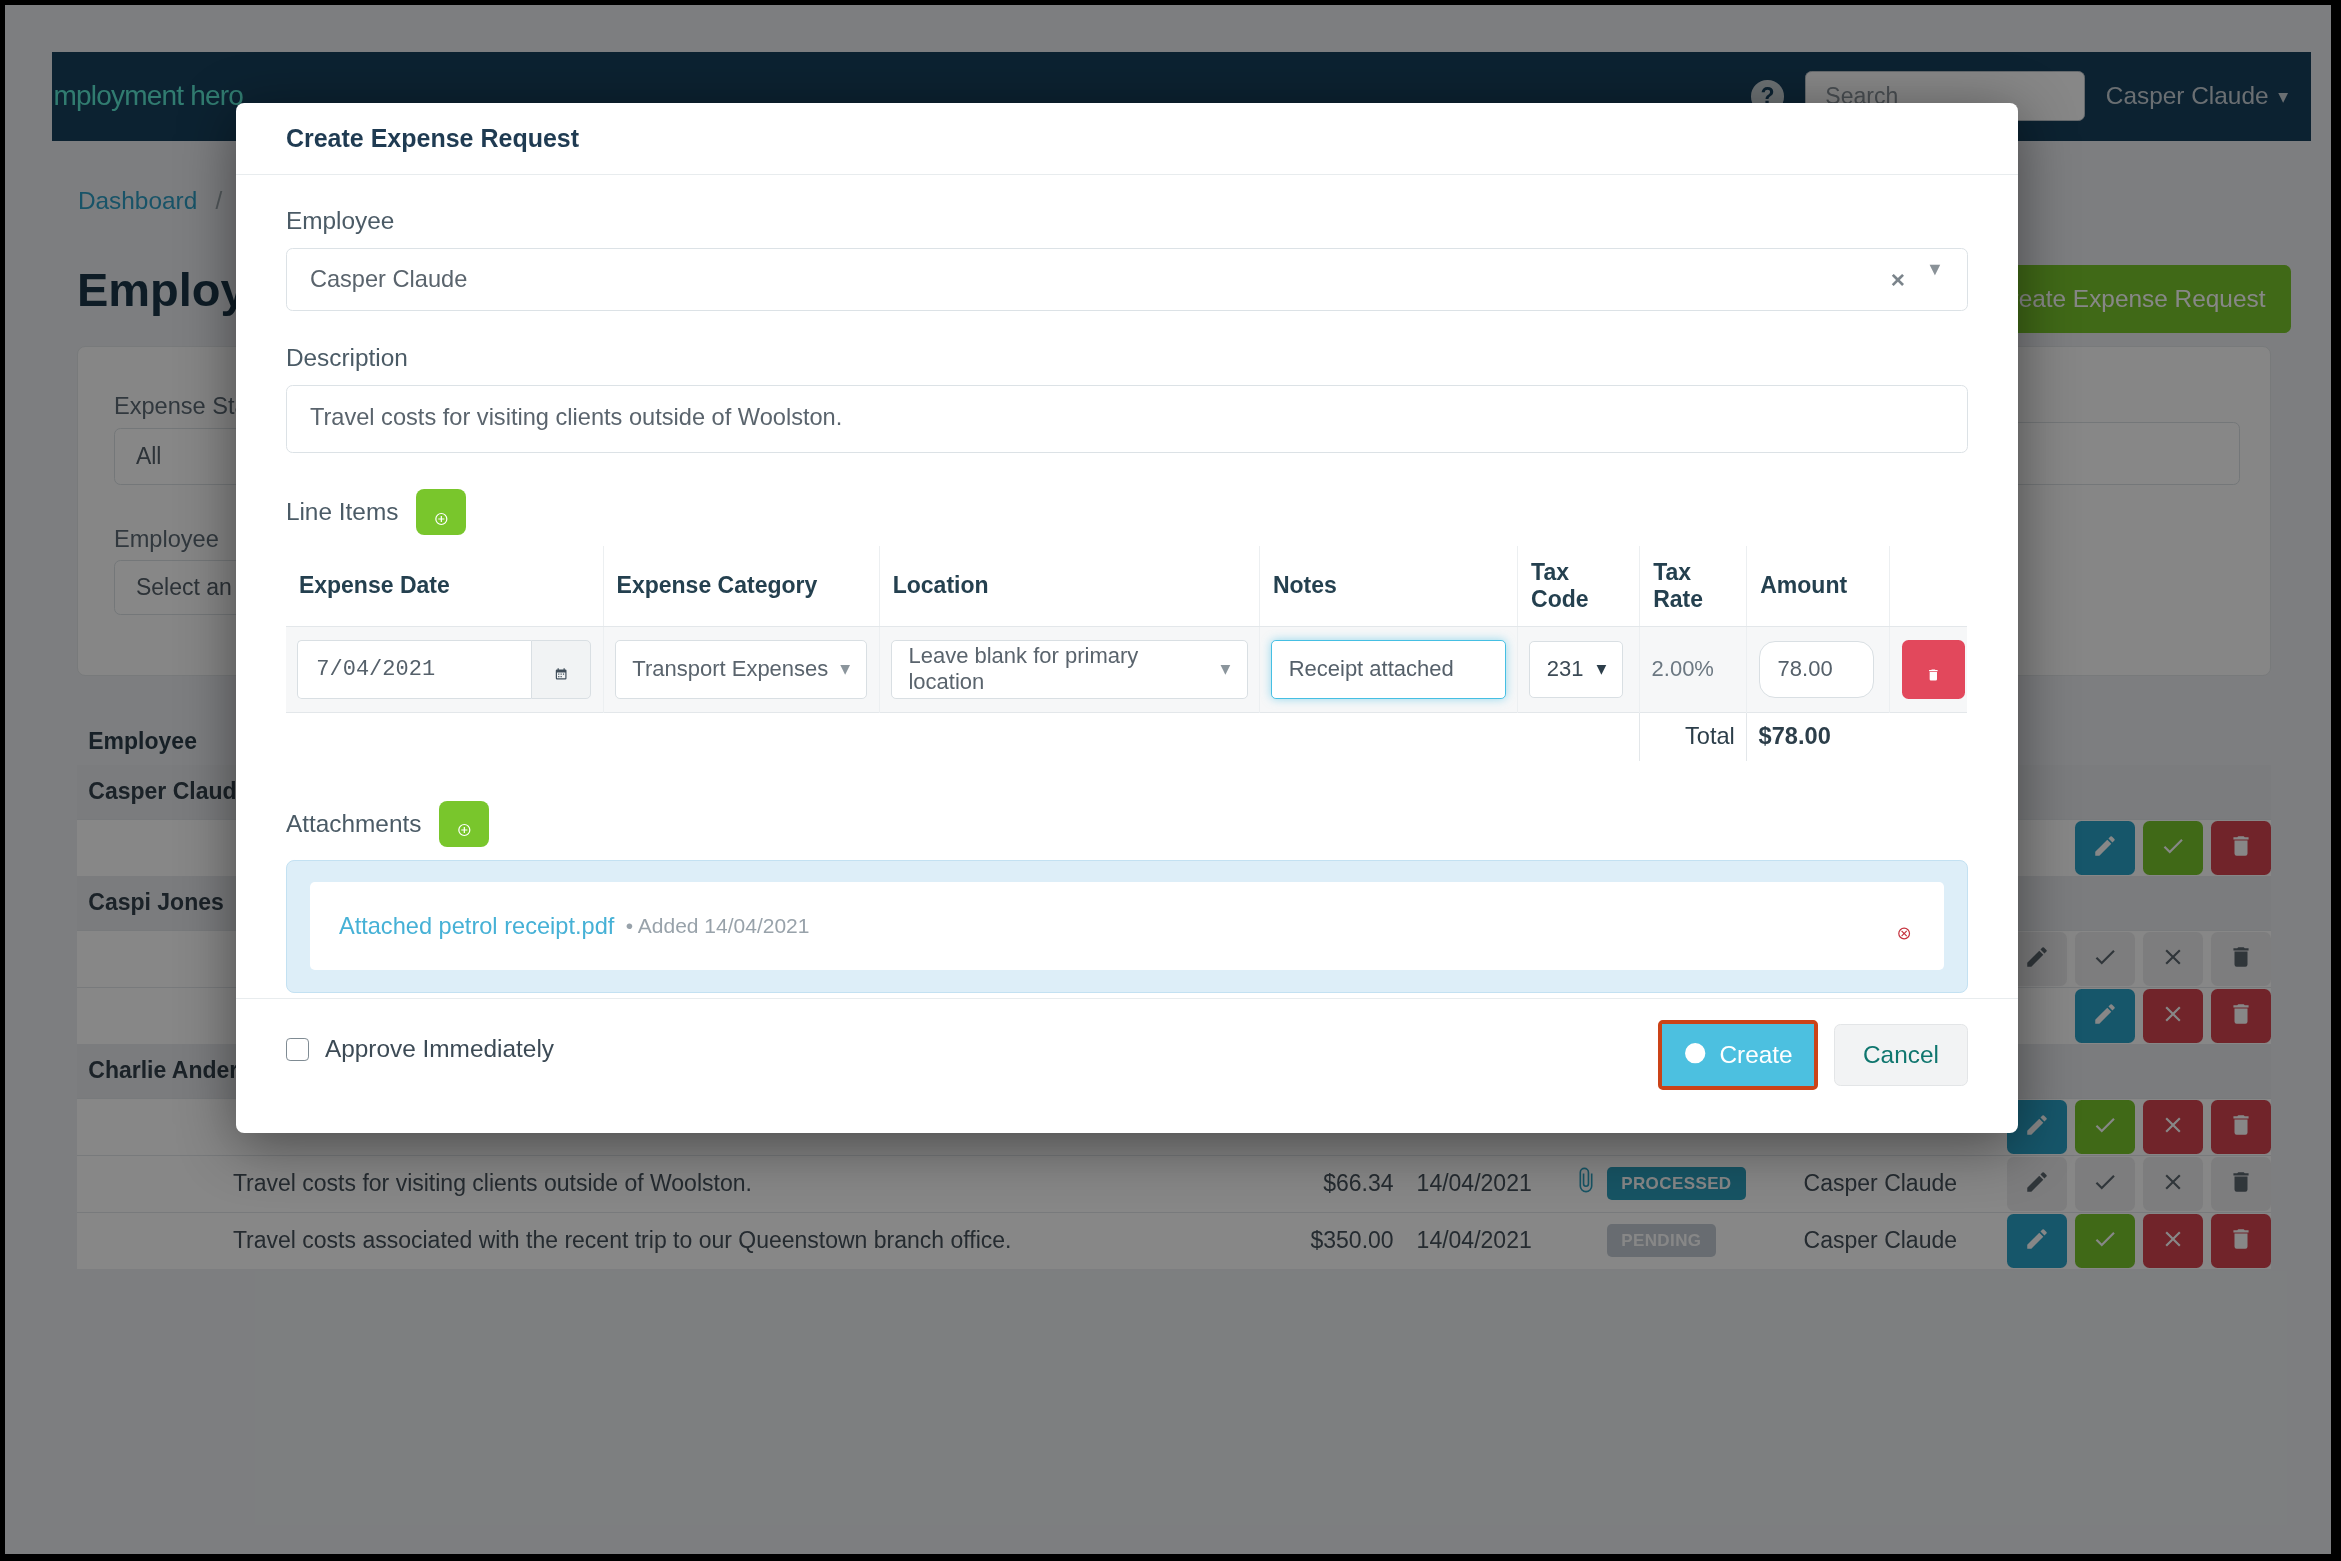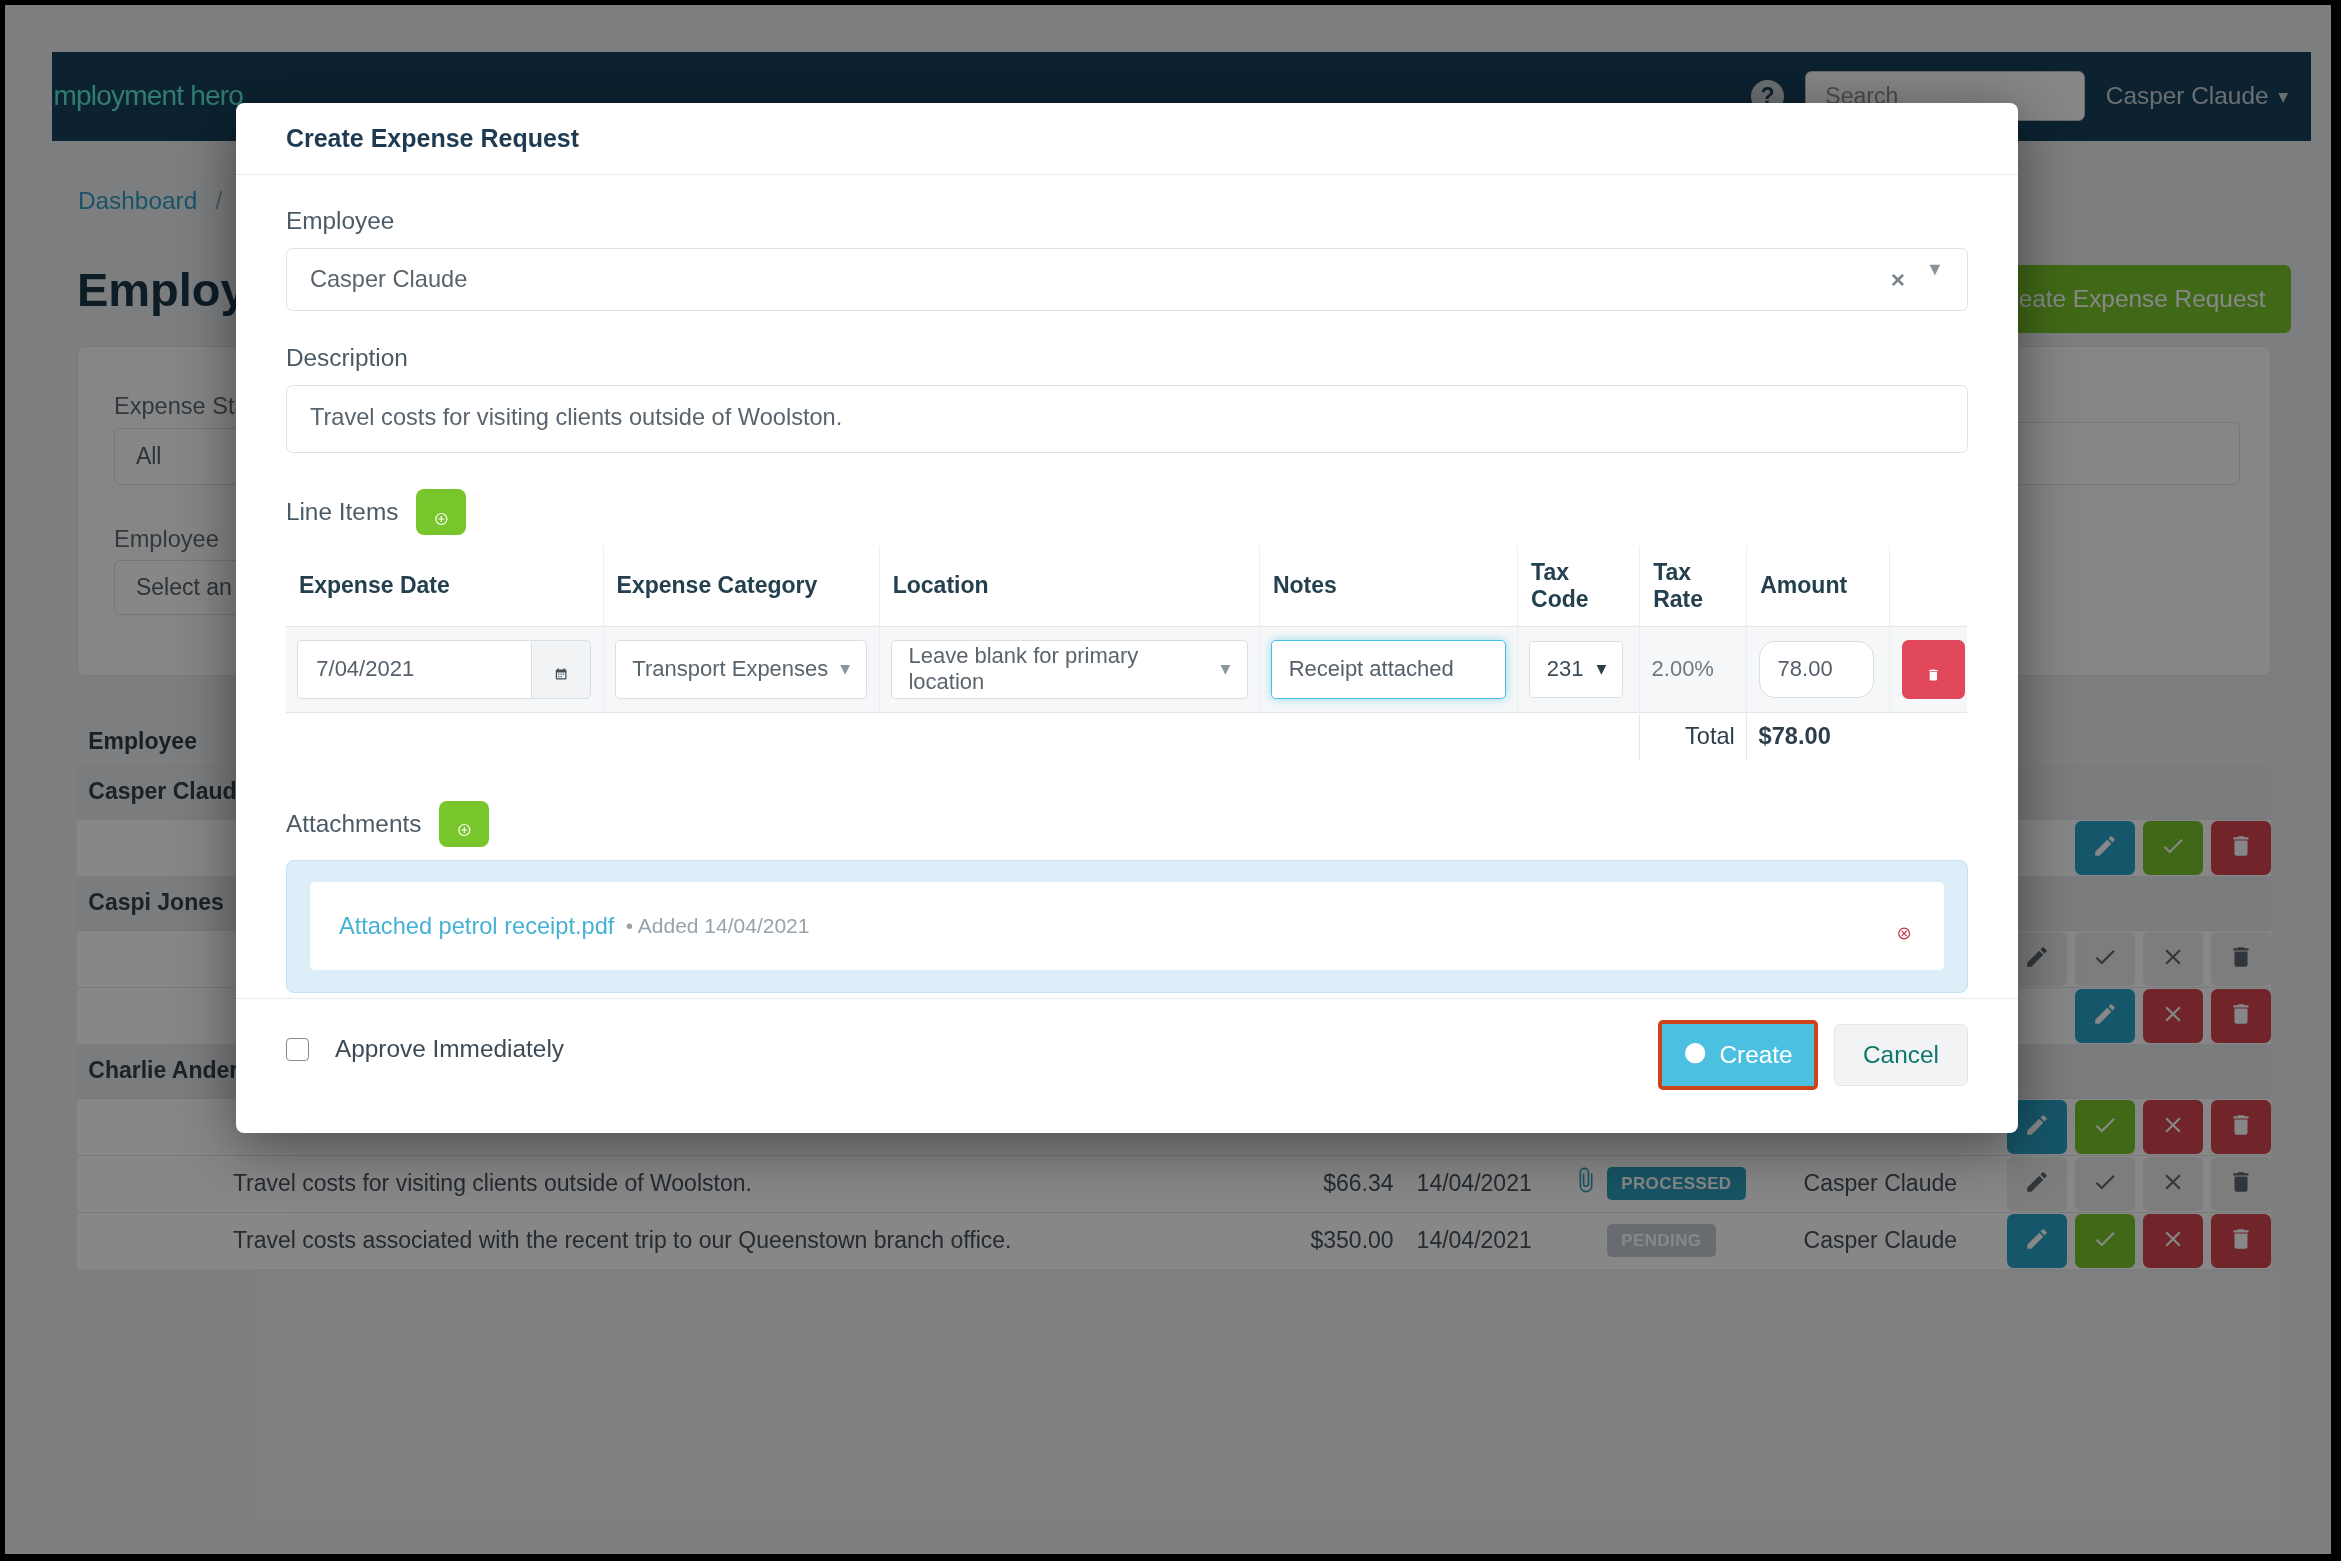--- a/index.html
+++ b/index.html
@@ -88,21 +88,21 @@
   .li-table td { background:#f6f7f8; padding:13px 11.4px; border-left:1.6px solid #eceff1; vertical-align:middle; }
   .li-table td:first-child { border-left:none; }
   .li-table .total-row td { background:#fff; border-top:1.6px solid #e3e7ea; height:49px; padding:6.5px 11.4px;
                             font-size:23.6px; color:#2c3e4a; border-left:none; }
   .li-table .total-row td.bl { border-left:1.6px solid #e3e7ea; }
   .total-label { text-align:right; }
   .total-value { font-weight:bold; color:#22394a; }
 
   .ig { display:flex; height:59px; }
   .ig input { flex:1; min-width:0; border:1.6px solid #d9dfe3; border-right:none; border-radius:4.9px 0 0 4.9px;
-              background:#fff; font-size:22px; color:#55606a; padding:0 18px; font-family:Liberation Sans, sans-serif; }
+              background:#fff; font-size:22px; color:#55606a; padding:0 18px; font-family:Liberation Mono, monospace; }
   .ig .addon { width:60px; background:#f1f3f4; border:1.6px solid #d9dfe3; border-radius:0 4.9px 4.9px 0;
                display:flex; align-items:center; justify-content:center; color:#3f4d59; }
   .ig .addon svg { width:24.4px; height:24.4px; }
   .cell-select { height:59px; background:#fff; border:1.6px solid #d9dfe3; border-radius:4.9px; display:flex;
                  align-items:center; padding:0 16.3px; font-size:22px; color:#5a646d; }
   .cell-select .caret { margin-left:auto; color:#8b959c; padding-left:8.1px; }
   .notes-input { width:100%; height:59px; border:1.6px solid #45bfe3; border-radius:4.9px; font-size:22px;
                  color:#55606a; padding:0 16.3px; box-shadow:0 0 9.8px rgba(69,191,227,.55);
                  font-family:inherit; outline:none; background:#fff; }
   .tax-select { width:94px; height:57px; color:#3c4a55; }
@@ -116,21 +116,21 @@
 
   .att-box { margin-top:13px; height:133px; background:#ddeef8; border:1.6px solid #c3e1f2; border-radius:8.1px;
              padding:21px 23px; }
   .att-card { background:#fff; border-radius:4.9px; height:88px; display:flex; align-items:center;
               padding:0 32.5px 0 29px; }
   .att-link { color:#46b1d6; font-size:23.6px; text-decoration:none; }
   .att-meta { color:#98a2aa; font-size:21px; margin-left:11.4px; }
   .att-remove { margin-left:auto; color:#c5303c; display:flex; }
   .att-remove svg { width:29px; height:29px; }
 
-  .approve-row { margin-top:42px; display:flex; align-items:center; gap:26px; }
+  .approve-row { margin-top:42px; display:flex; align-items:center; gap:16px; }
   .checkbox { width:23px; height:23px; border:1.6px solid #7f8b93; border-radius:4.1px; background:#fff; }
   .approve-label { font-size:24.4px; color:#3c4a55; }
 
   .modal-footer { position:absolute; left:0; right:0; bottom:0; border-top:1.6px solid #e8ecee;
                   padding:21px 50px 43px; display:flex; justify-content:flex-end; align-items:center; gap:16.3px;
                   border-radius:0 0 8.1px 8.1px; }
   .highlight-ring { border:4.9px solid #cb4318; border-radius:4.9px; }
   .create-btn { background:#4cc0e0; color:#fff; border:none; height:62px; padding:0 21px; font-size:24.4px;
                 display:flex; align-items:center; gap:9.8px; font-family:inherit; }
   .create-btn svg { width:24.4px; height:24.4px; }

